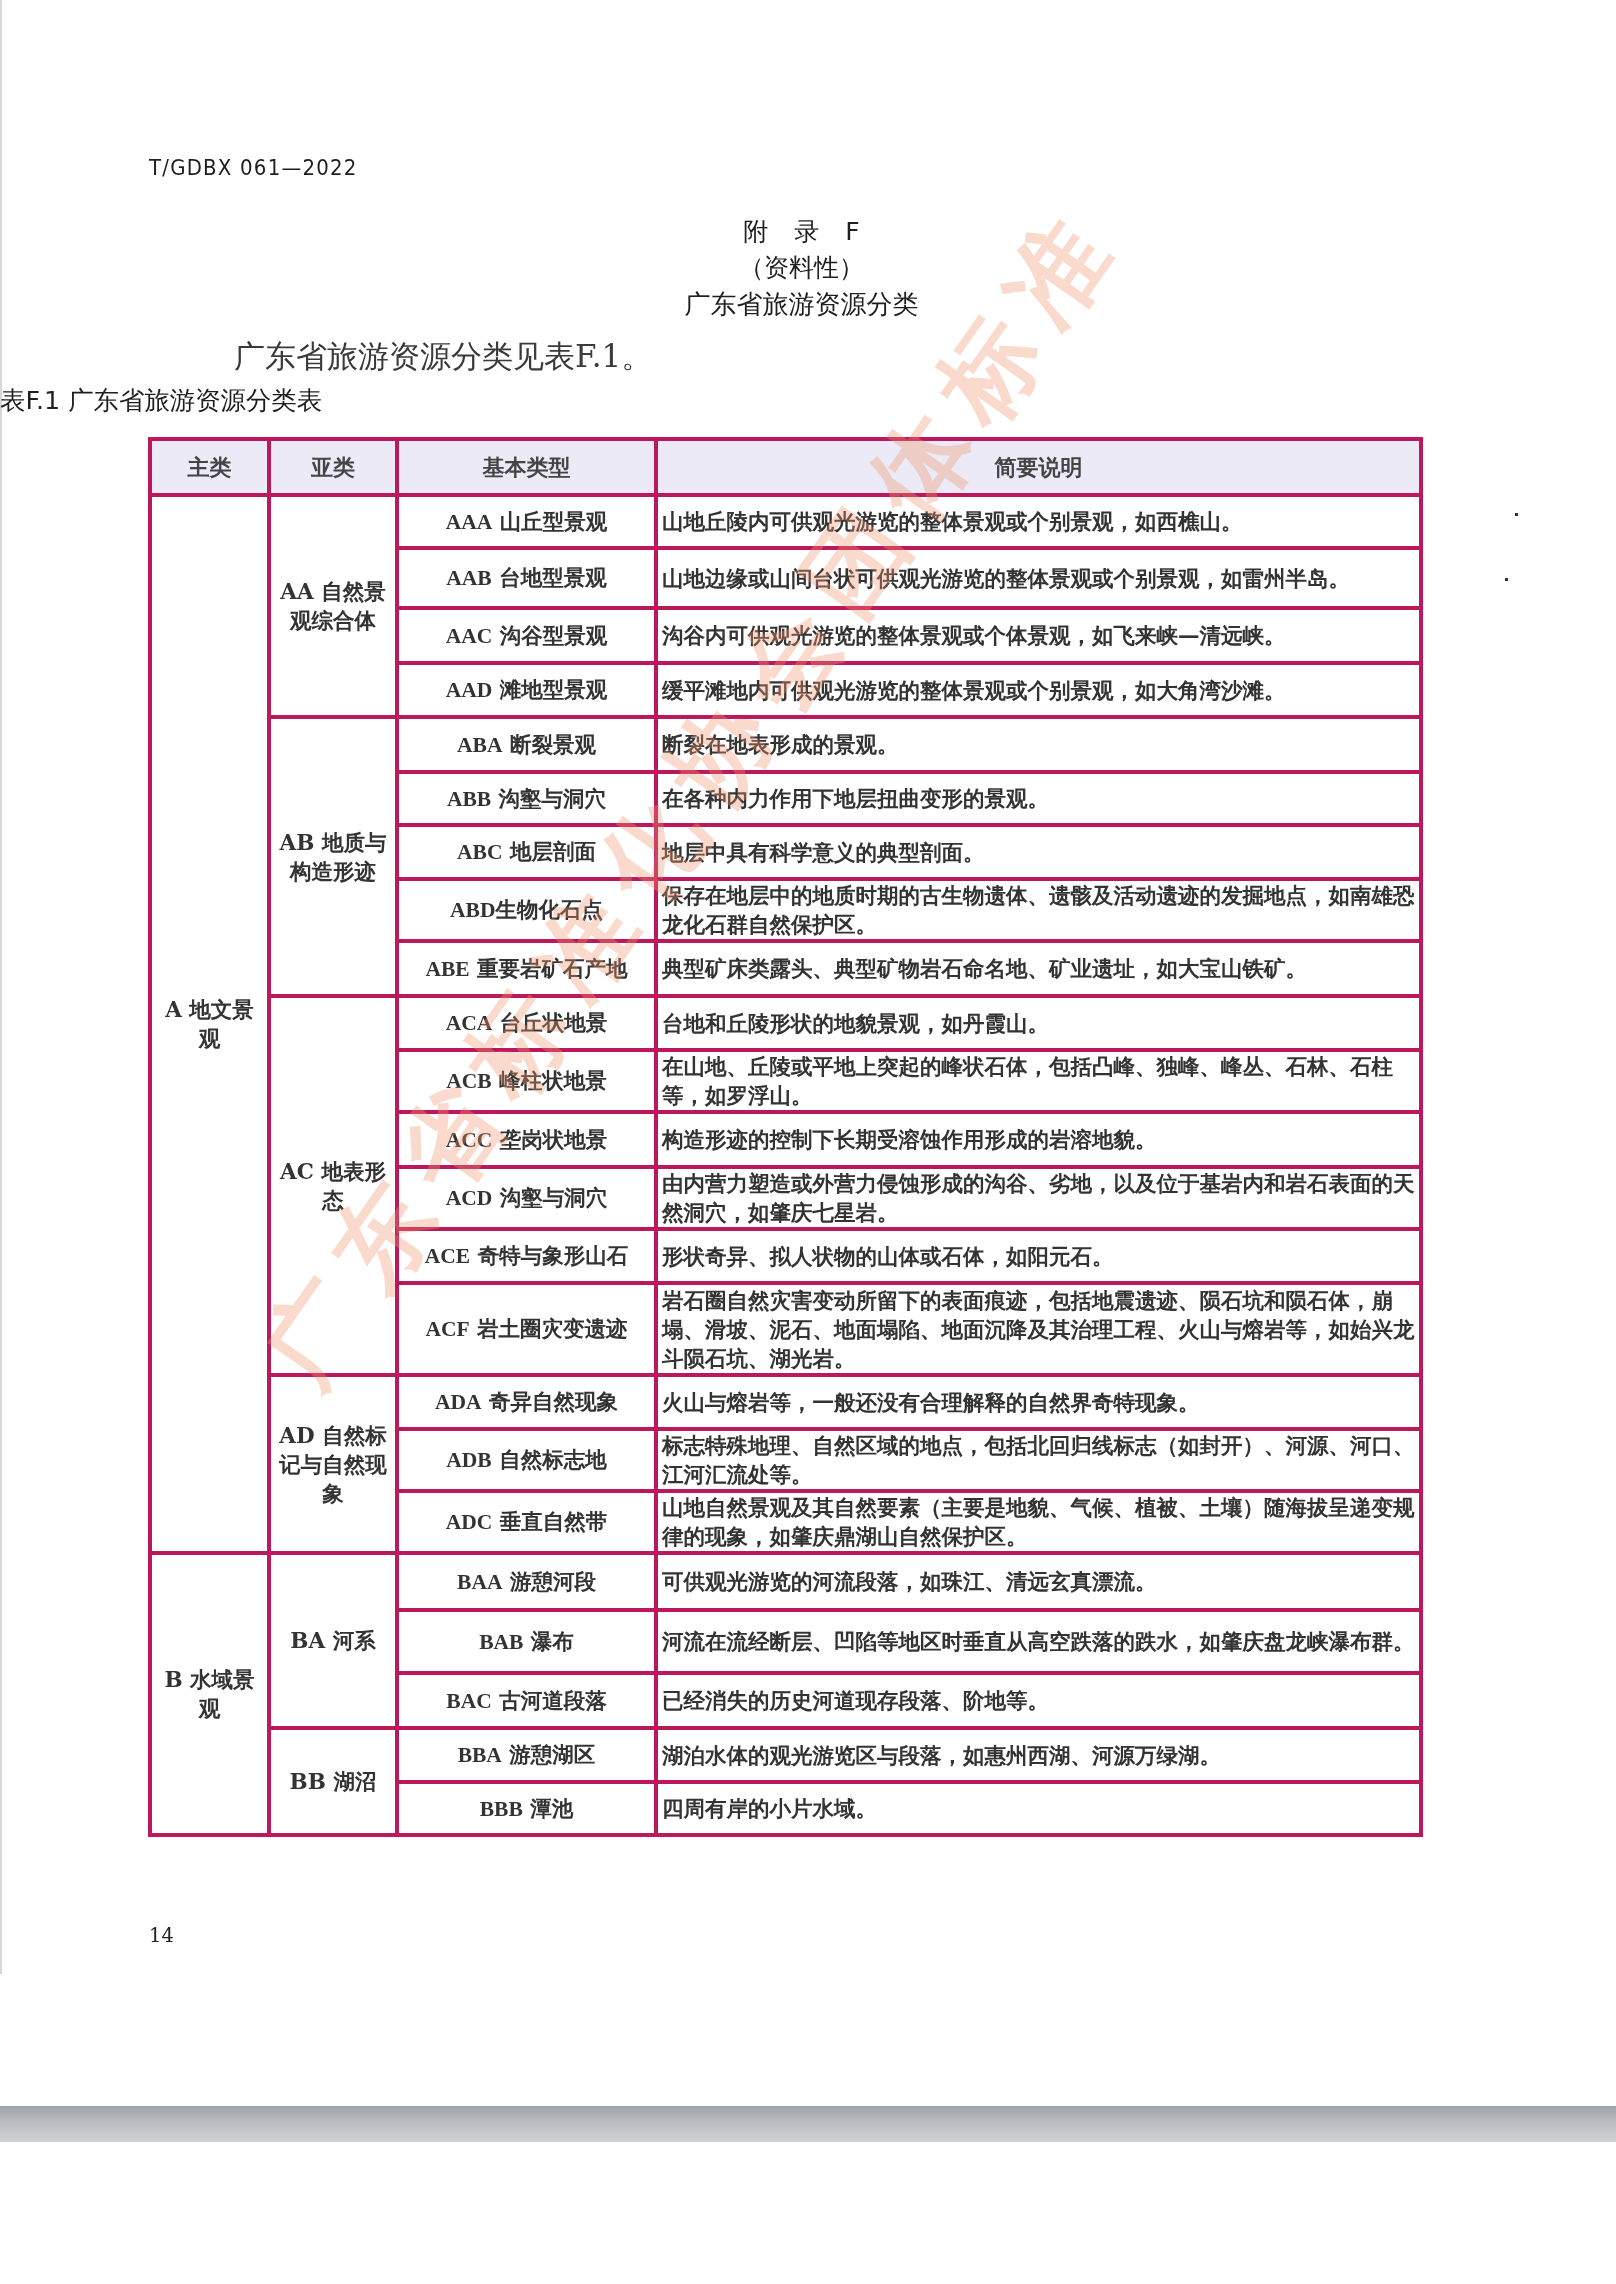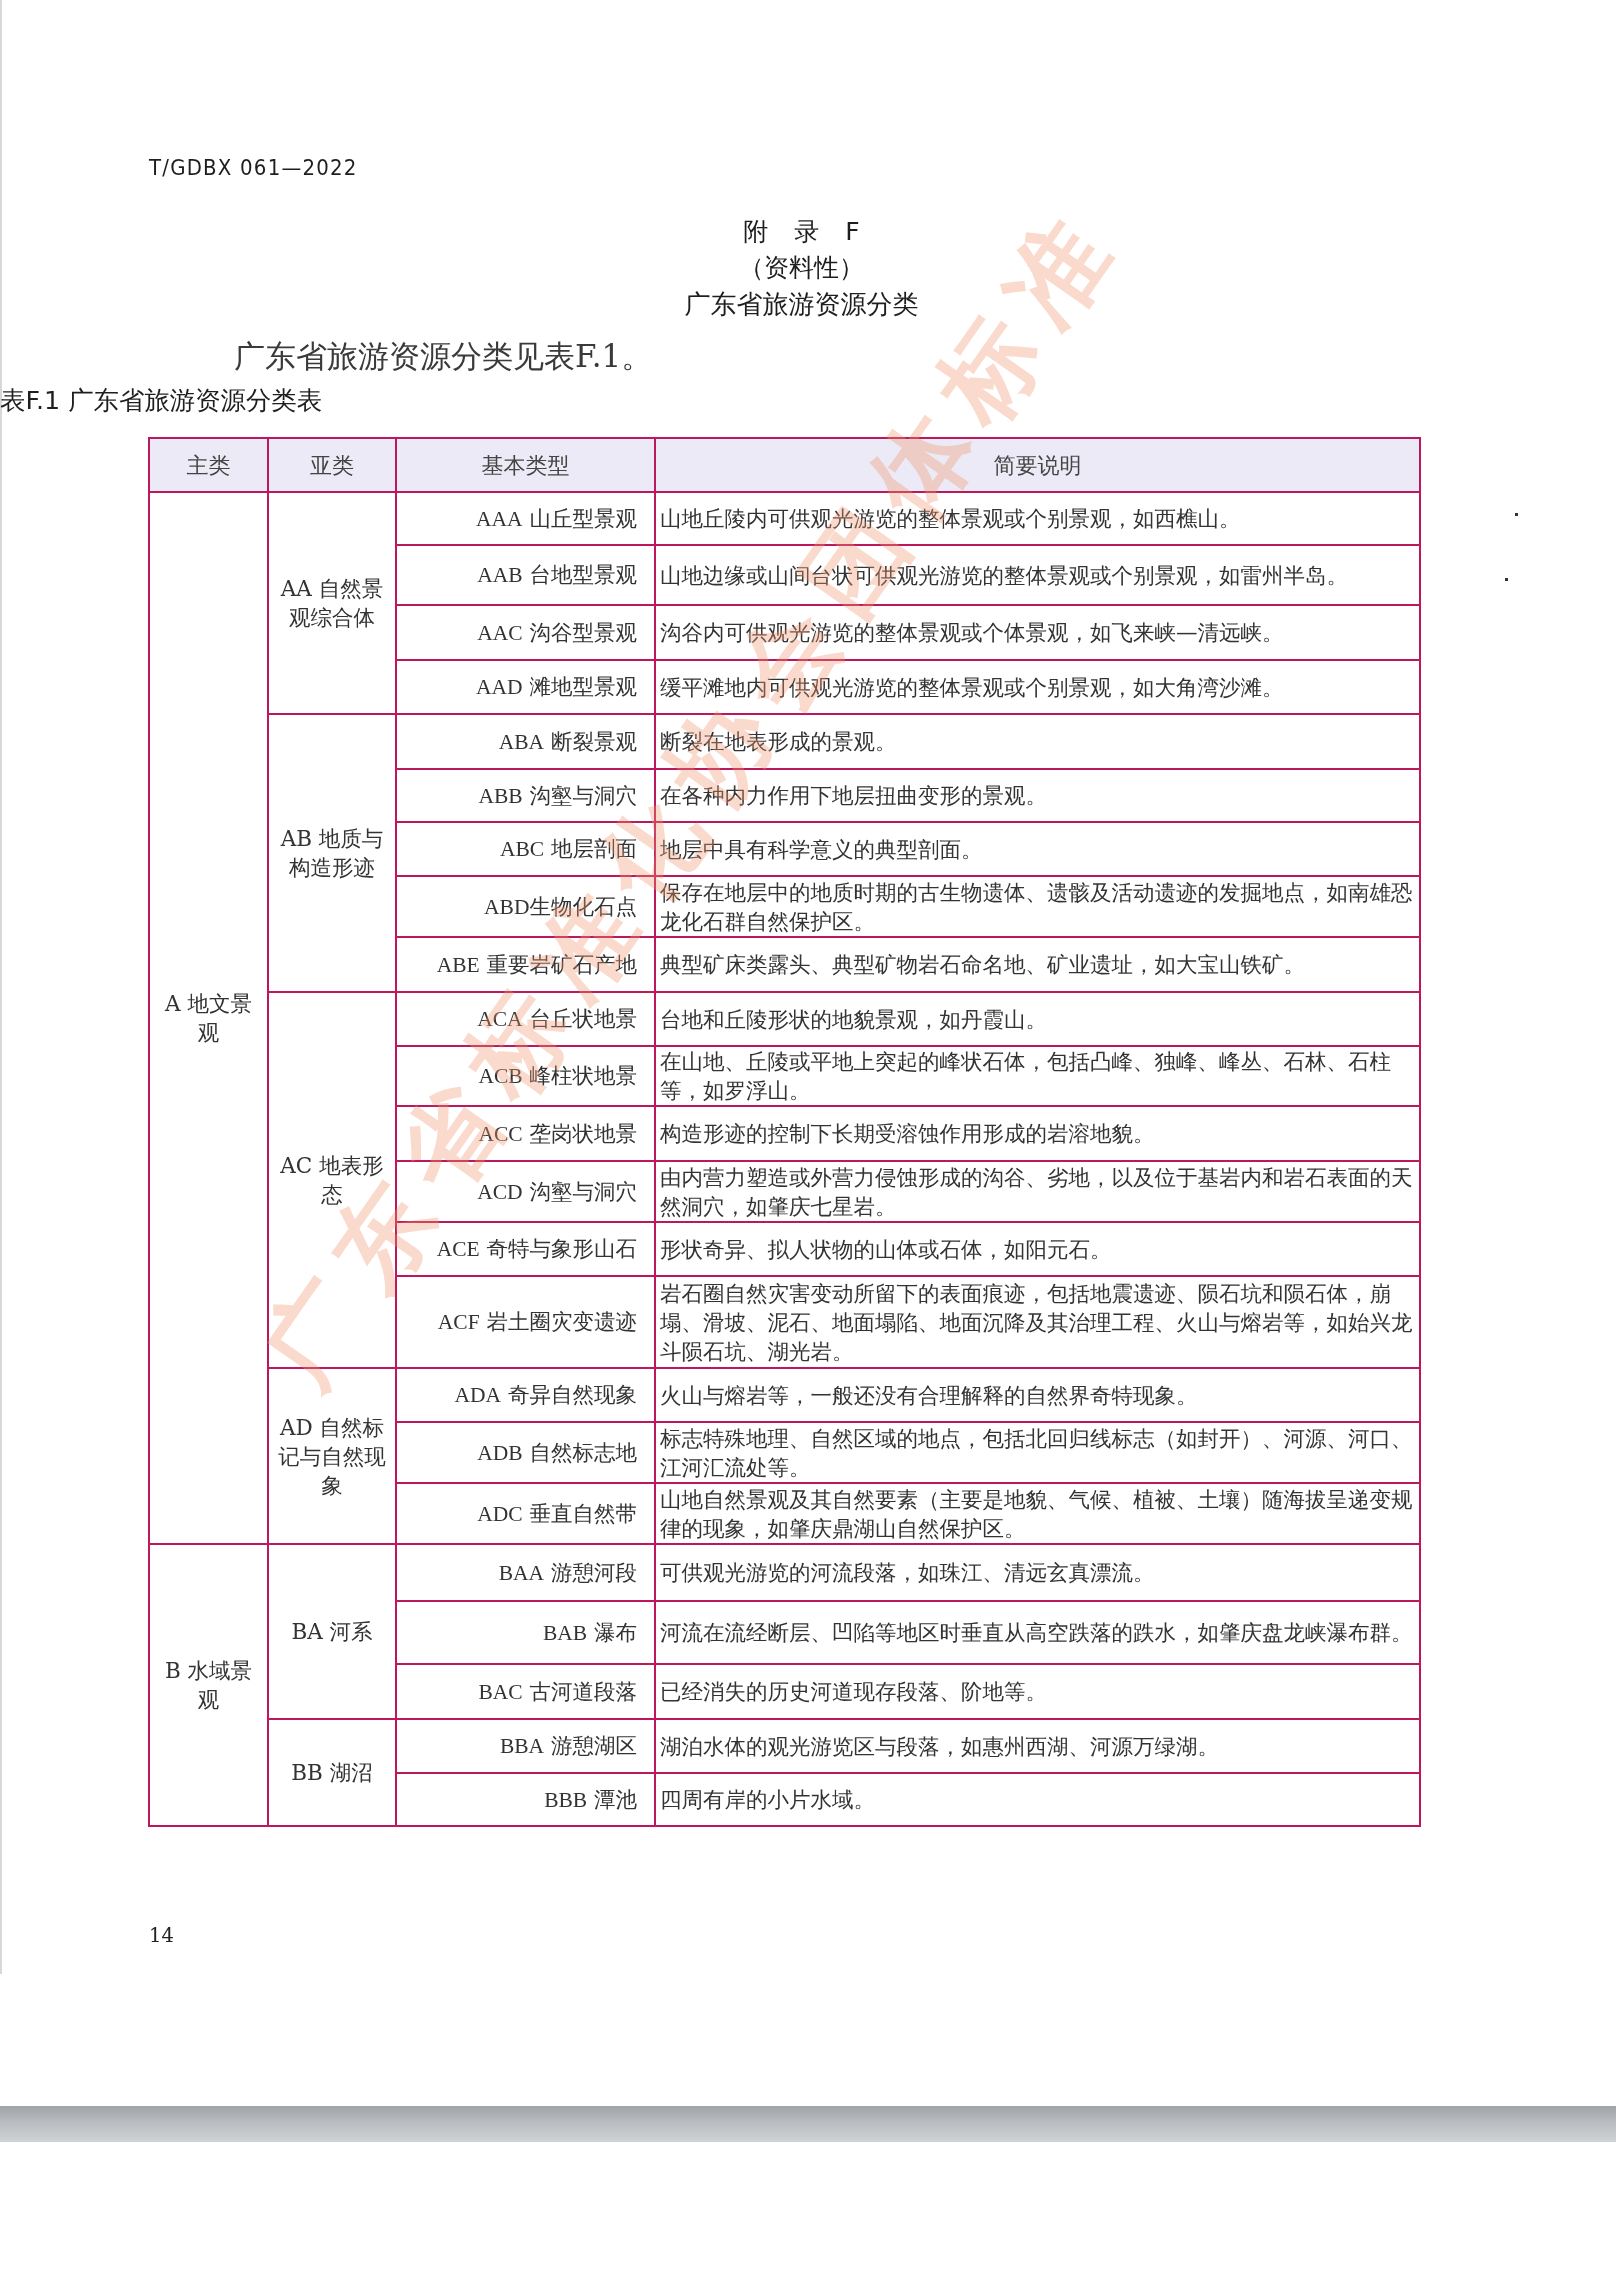--- a/index.html
+++ b/index.html
@@ -35,38 +35,38 @@
     font-family: "DejaVu Sans", "Liberation Sans", sans-serif;
     font-size: 25.4px; color: #1e1e1e;
   }
   .grid {
     position: absolute; left: 148px; top: 437px;
     width: 1271px;
     border-collapse: collapse;
     table-layout: fixed;
   }
   .grid td, .grid th {
-    border: 2px solid #be185d;
+    border: 4px solid #be185d;
     padding: 0 2.6px;
     font-size: 21.5px;
     line-height: 29px;
-    font-weight: normal;
+    font-weight: bold;
     color: #333;
     vertical-align: middle;
   }
   .grid th {
     background: #eceaf6;
     text-align: center;
     color: #444;
     height: 52px;
     font-size: 22px;
   }
   .grid td.main { text-align: center; padding: 0 6.5px; margin-left: 28px; }
   .grid td.sub { text-align: center; padding: 0 1.3px; word-break: break-all; }
-  .grid td.basic { text-align: right; padding: 0 17px; white-space: nowrap; }
+  .grid td.basic { text-align: center; padding: 0 17px; white-space: nowrap; }
   .grid td.desc { text-align: left; padding: 0 3.9px; }
   .code { font-family: "Liberation Serif", serif; letter-spacing: 0; }
   .watermark {
     position: absolute; left: 235px; top: 749px;
     font-family: "DejaVu Sans", "Liberation Sans", sans-serif;
     font-size: 98px; font-weight: bold;
     color: rgba(240, 150, 110, 0.35);
     transform: rotate(-55deg); transform-origin: left top;
     white-space: nowrap; letter-spacing: 19.5px;
     pointer-events: none;

